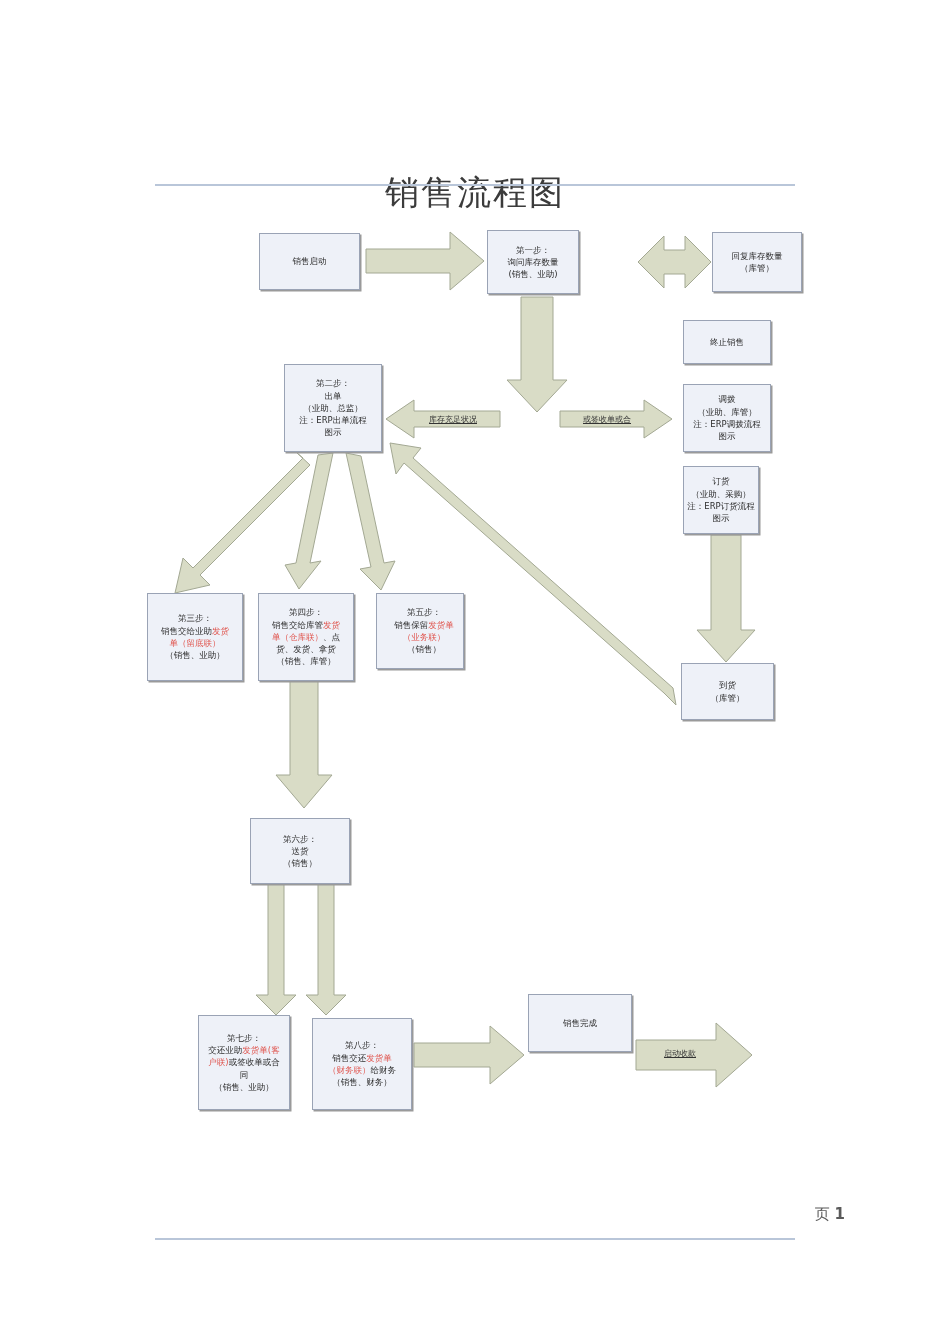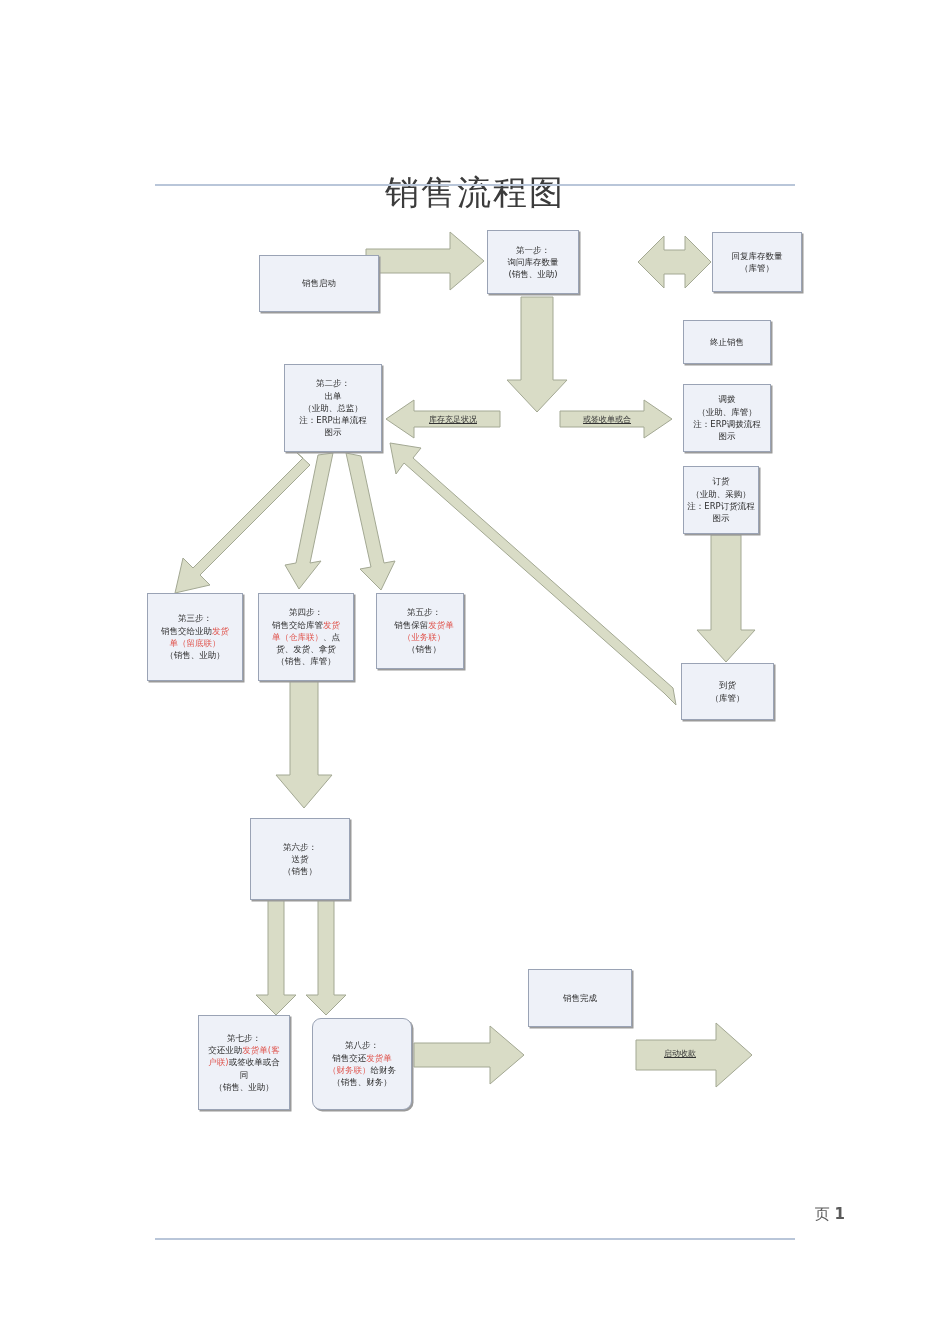--- a/index.html
+++ b/index.html
@@ -102,21 +102,21 @@
 
     <polygon class="ap" points="414,1043 490,1043 490,1026 524,1055 490,1084 490,1067 414,1067"></polygon>
 
     <polygon class="ap" points="636,1040 716,1040 716,1023 752,1055 716,1087 716,1070 636,1070"></polygon>
   </svg>
 
   <div class="arrow-lbl" style="left:408px;top:414px;width:90px;">库存充足状况</div>
   <div class="arrow-lbl" style="left:562px;top:414px;width:90px;">或签收单或合</div>
   <div class="arrow-lbl" style="left:640px;top:1048px;width:80px;">启动收款</div>
 
-  <div class="box" style="left:259px;top:233px;width:120px;height:57px;margin-top:22px;">
+  <div class="box" style="left:259px;top:233px;width:101px;height:57px;">
     <span class="txt">销售启动</span>
   </div>
 
   <div class="box" style="left:487px;top:230px;width:92px;height:64px;">
     <span class="txt">第一步：<br>询问库存数量<br>(销售、业助)</span>
   </div>
 
   <div class="box" style="left:712px;top:232px;width:90px;height:60px;">
     <span class="txt">回复库存数量<br>（库管）</span>
   </div>
@@ -162,44 +162,44 @@
 
   <div class="box" style="left:376px;top:593px;width:88px;height:76px;padding-left:11px;">
     <span class="txt">
       <span>第五步：</span><br>
       <span>销售保留<span class="red">发货单</span></span><br>
       <span class="red">（业务联）</span><br>
       <span>（销售）</span>
     </span>
   </div>
 
-  <div class="box" style="left:250px;top:818px;width:100px;height:82px;">
+  <div class="box" style="left:250px;top:818px;width:100px;height:66px;">
     <span class="txt">第六步：<br>送货<br>（销售）</span>
   </div>
 
   <div class="box" style="left:198px;top:1015px;width:92px;height:95px;">
     <span class="txt">
       <span>第七步：</span><br>
       <span>交还业助<span class="red">发货单(客</span></span><br>
       <span><span class="red">户联)</span>或签收单或合</span><br>
       <span>同</span><br>
       <span>（销售、业助）</span>
     </span>
   </div>
 
-  <div class="box" style="left:312px;top:1018px;width:100px;height:92px;border-radius:9px;">
+  <div class="box" style="left:312px;top:1018px;width:100px;height:92px;">
     <span class="txt">
       <span>第八步：</span><br>
       <span>销售交还<span class="red">发货单</span></span><br>
       <span><span class="red">（财务联）</span>给财务</span><br>
       <span>（销售、财务）</span>
     </span>
   </div>
 
-  <div class="box" style="left:528px;top:969px;width:104px;height:58px;">
+  <div class="box" style="left:528px;top:994px;width:104px;height:58px;">
     <span class="txt">销售完成</span>
   </div>
 
   <div class="page-num">
     <span>页</span>
     <b>1</b>
   </div>
   <div class="rule-bottom"></div>
 
 </div>

